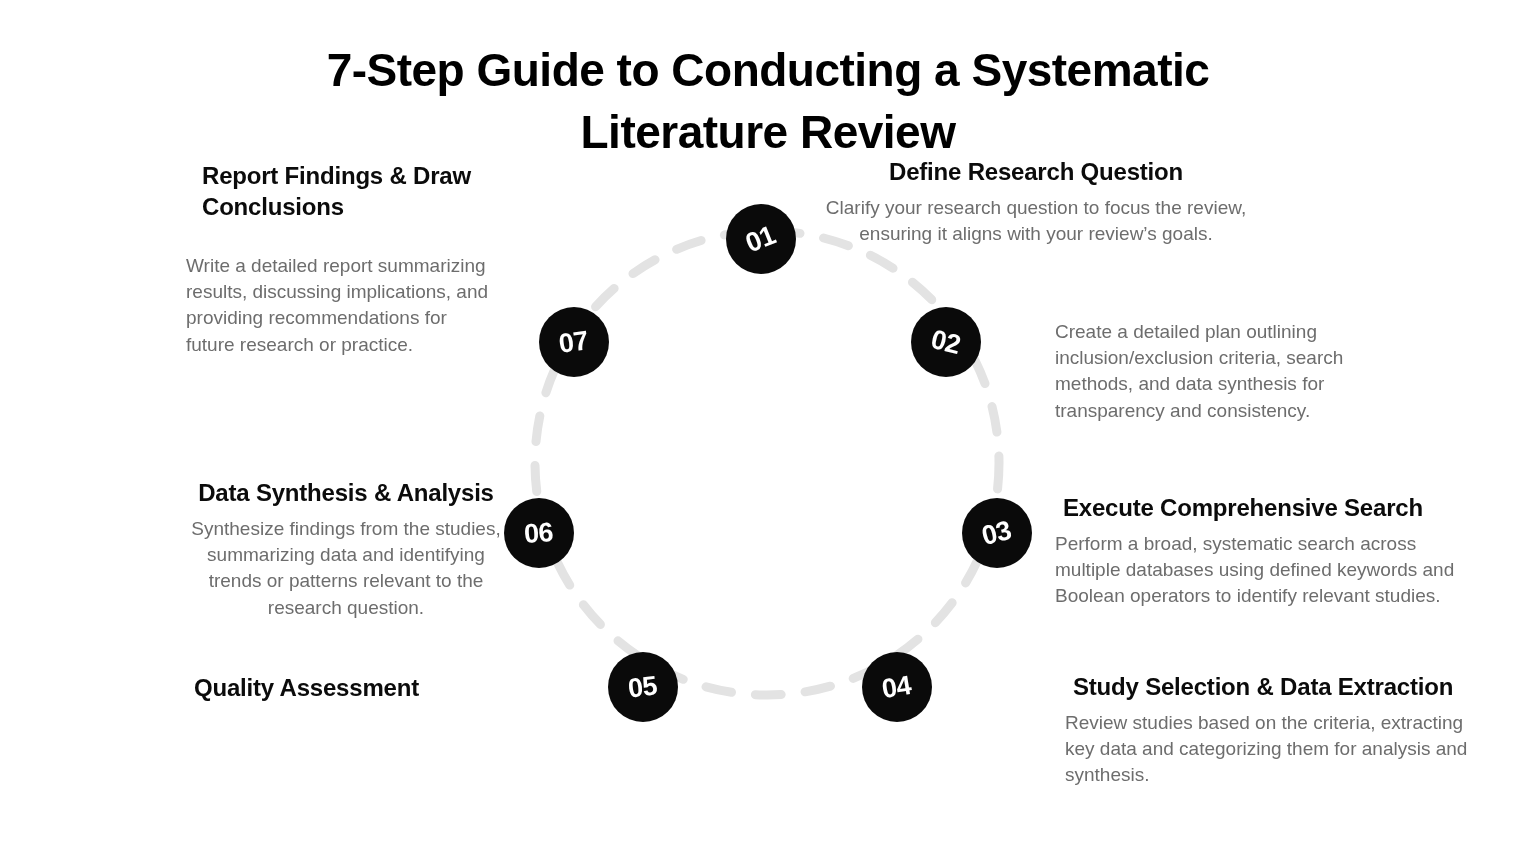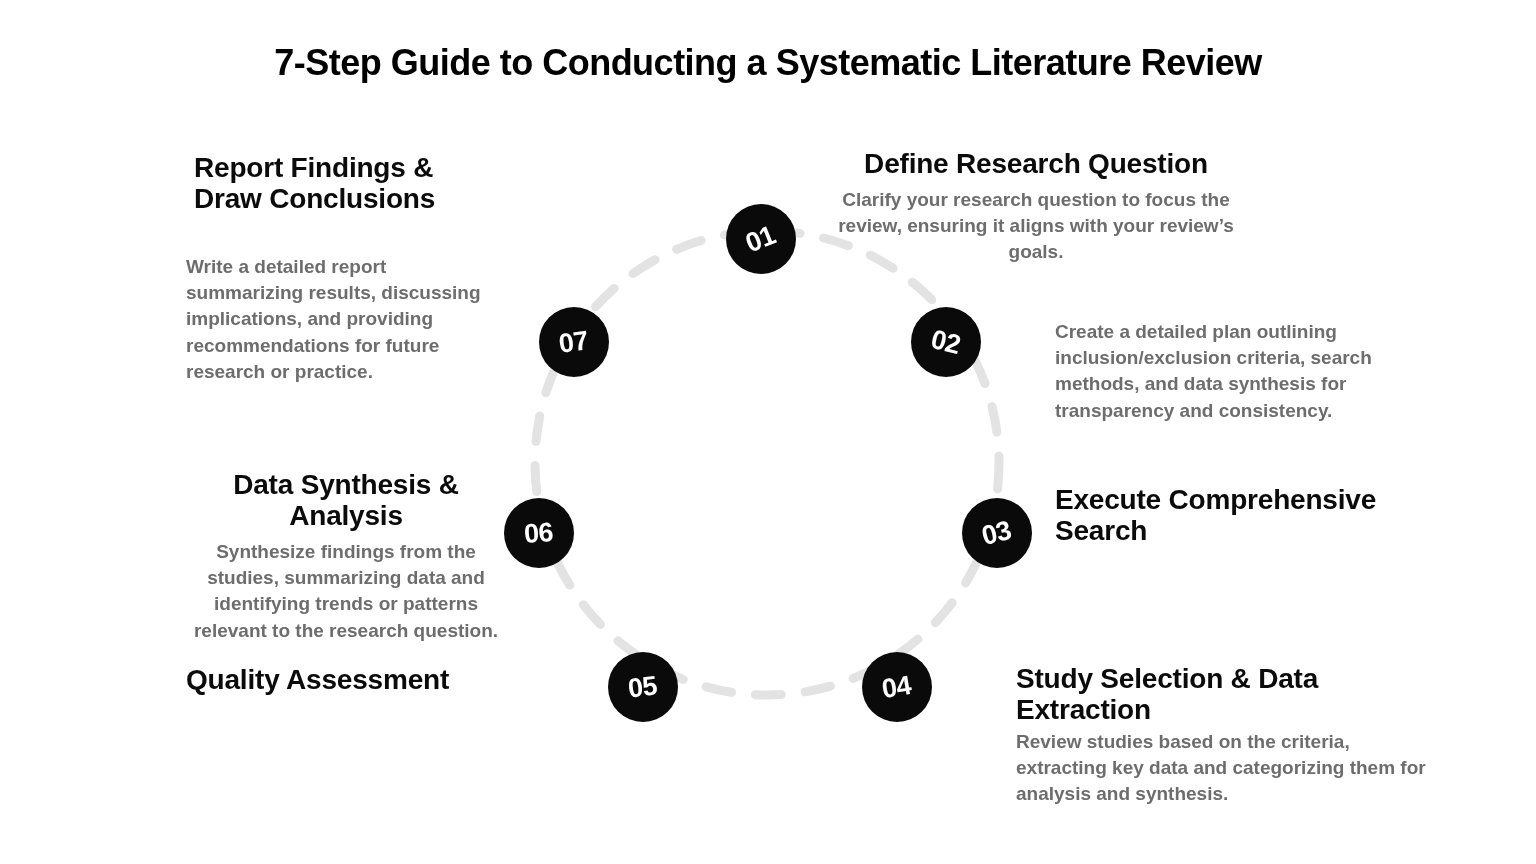--- a/index.html
+++ b/index.html
@@ -16,21 +16,21 @@
     -webkit-font-smoothing: antialiased;
   }
 
   
   .title {
     position: absolute;
     left: 268px;
     top: 8px;
     width: 1000px;
     text-align: center;
-    font-size: 36px;
+    font-size: 46px;
     line-height: 62px;
     font-weight: bold;
     letter-spacing: -0.5px;
     color: #000000;
   }
 
   
   .cycle-svg {
     position: absolute;
     left: 0;
@@ -69,55 +69,55 @@
   .b02 .badge-num { transform: rotate(14deg); }
   .b03 .badge-num { transform: rotate(-14deg); }
   .b04 .badge-num { transform: rotate(-9deg); }
   .b05 .badge-num { transform: rotate(-7deg); }
   .b06 .badge-num { transform: rotate(-4deg); }
   .b07 .badge-num { transform: rotate(-8deg); }
 
   
   .step-text { position: absolute; }
   .step-title {
-    font-size: 28px;
+    font-size: 24px;
     line-height: 31px;
     font-weight: bold;
     color: #0b0b0b;
     letter-spacing: -0.2px;
-    margin: 0;
+    margin: 8px;
   }
   .step-desc {
     font-size: 19px;
     line-height: 26.2px;
     color: #6d6d6d;
     margin: 0;
-    font-weight: bold;
+    font-weight: normal;
   }
 
   .s01 { left: 821px; top: 148px; width: 430px; text-align: center; }
   .s01 .step-desc { margin-top: 8px; }
 
   .s02 { left: 1055px; top: 283px; width: 350px; }
   .s02 .step-desc { margin-top: 36px; }
 
   .s03 { left: 1055px; top: 484px; width: 420px; }
   .s03 .step-desc { margin-top: 7px; }
 
-  .s04 { left: 1016px; top: 663px; width: 425px; }
+  .s04 { left: 1065px; top: 663px; width: 425px; }
   .s04 .step-desc { margin-top: 4px; }
 
   .s05 { left: 186px; top: 664px; width: 360px; }
   .s05 .step-desc { margin-top: 21px; }
 
   .s06 { left: 186px; top: 469px; width: 320px; text-align: center; }
   .s06 .step-desc { margin-top: 8px; }
 
   .s07 { left: 194px; top: 152px; width: 300px; }
-  .s07 .step-desc { margin-top: 40px; margin-left: -8px; }
+  .s07 .step-desc { margin-top: 31px; margin-left: -8px; }
 </style>
 </head>
 <body>
 
 <h1 class="title">7-Step Guide to Conducting a Systematic Literature Review</h1>
 
 <svg class="cycle-svg" viewBox="0 0 1536 864">
   <circle cx="767" cy="463" r="232" fill="none" stroke="#e3e3e3" stroke-width="9" stroke-linecap="round" stroke-dasharray="26 24"></circle>
 </svg>
 
@@ -147,20 +147,21 @@
   <p class="step-title">Define Research Question</p>
   <p class="step-desc">Clarify your research question to focus the review, ensuring it aligns with your review’s goals.</p>
 </div>
 
 <div class="step-text s02">
   <p class="step-desc">Create a detailed plan outlining inclusion/exclusion criteria, search methods, and data synthesis for transparency and consistency.</p>
 </div>
 
 <div class="step-text s03">
   <p class="step-title">Execute Comprehensive Search</p>
+  <p class="step-desc">Perform a broad, systematic search across multiple databases using defined keywords and Boolean operators to identify relevant studies.</p>
 </div>
 
 <div class="step-text s04">
   <p class="step-title">Study Selection &amp; Data Extraction</p>
   <p class="step-desc">Review studies based on the criteria, extracting key data and categorizing them for analysis and synthesis.</p>
 </div>
 
 <div class="step-text s05">
   <p class="step-title">Quality Assessment</p>
 </div>

